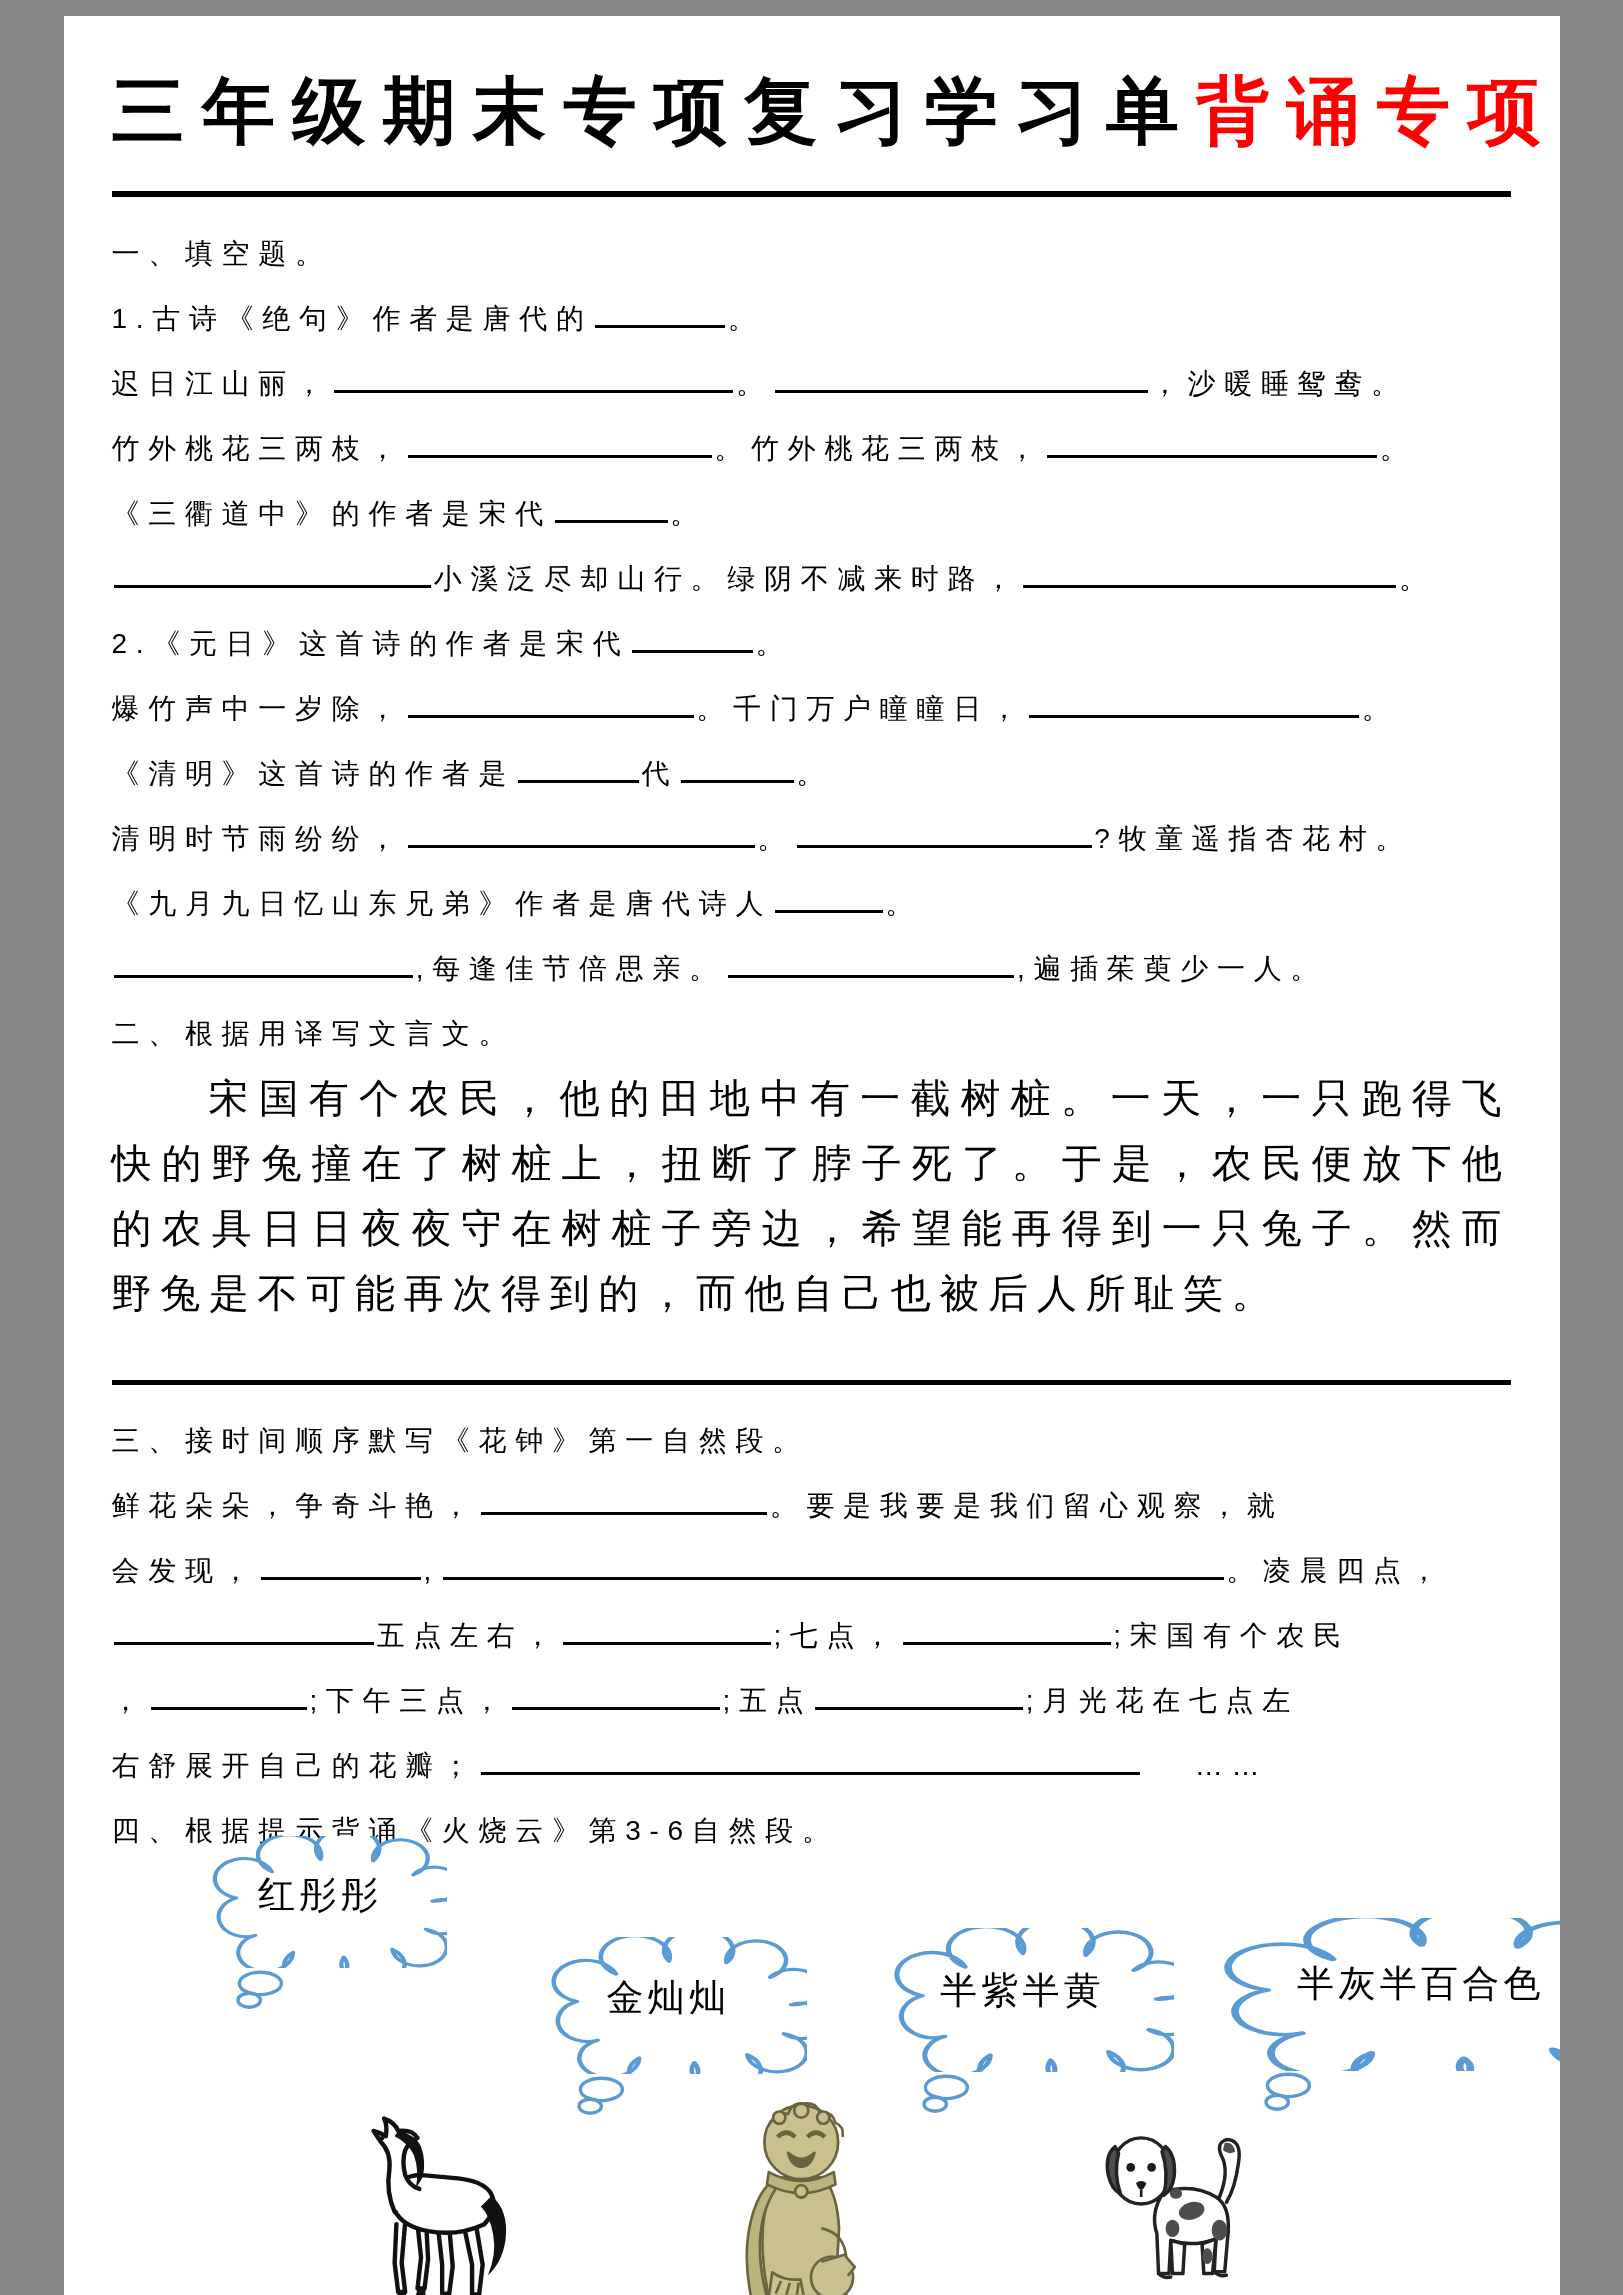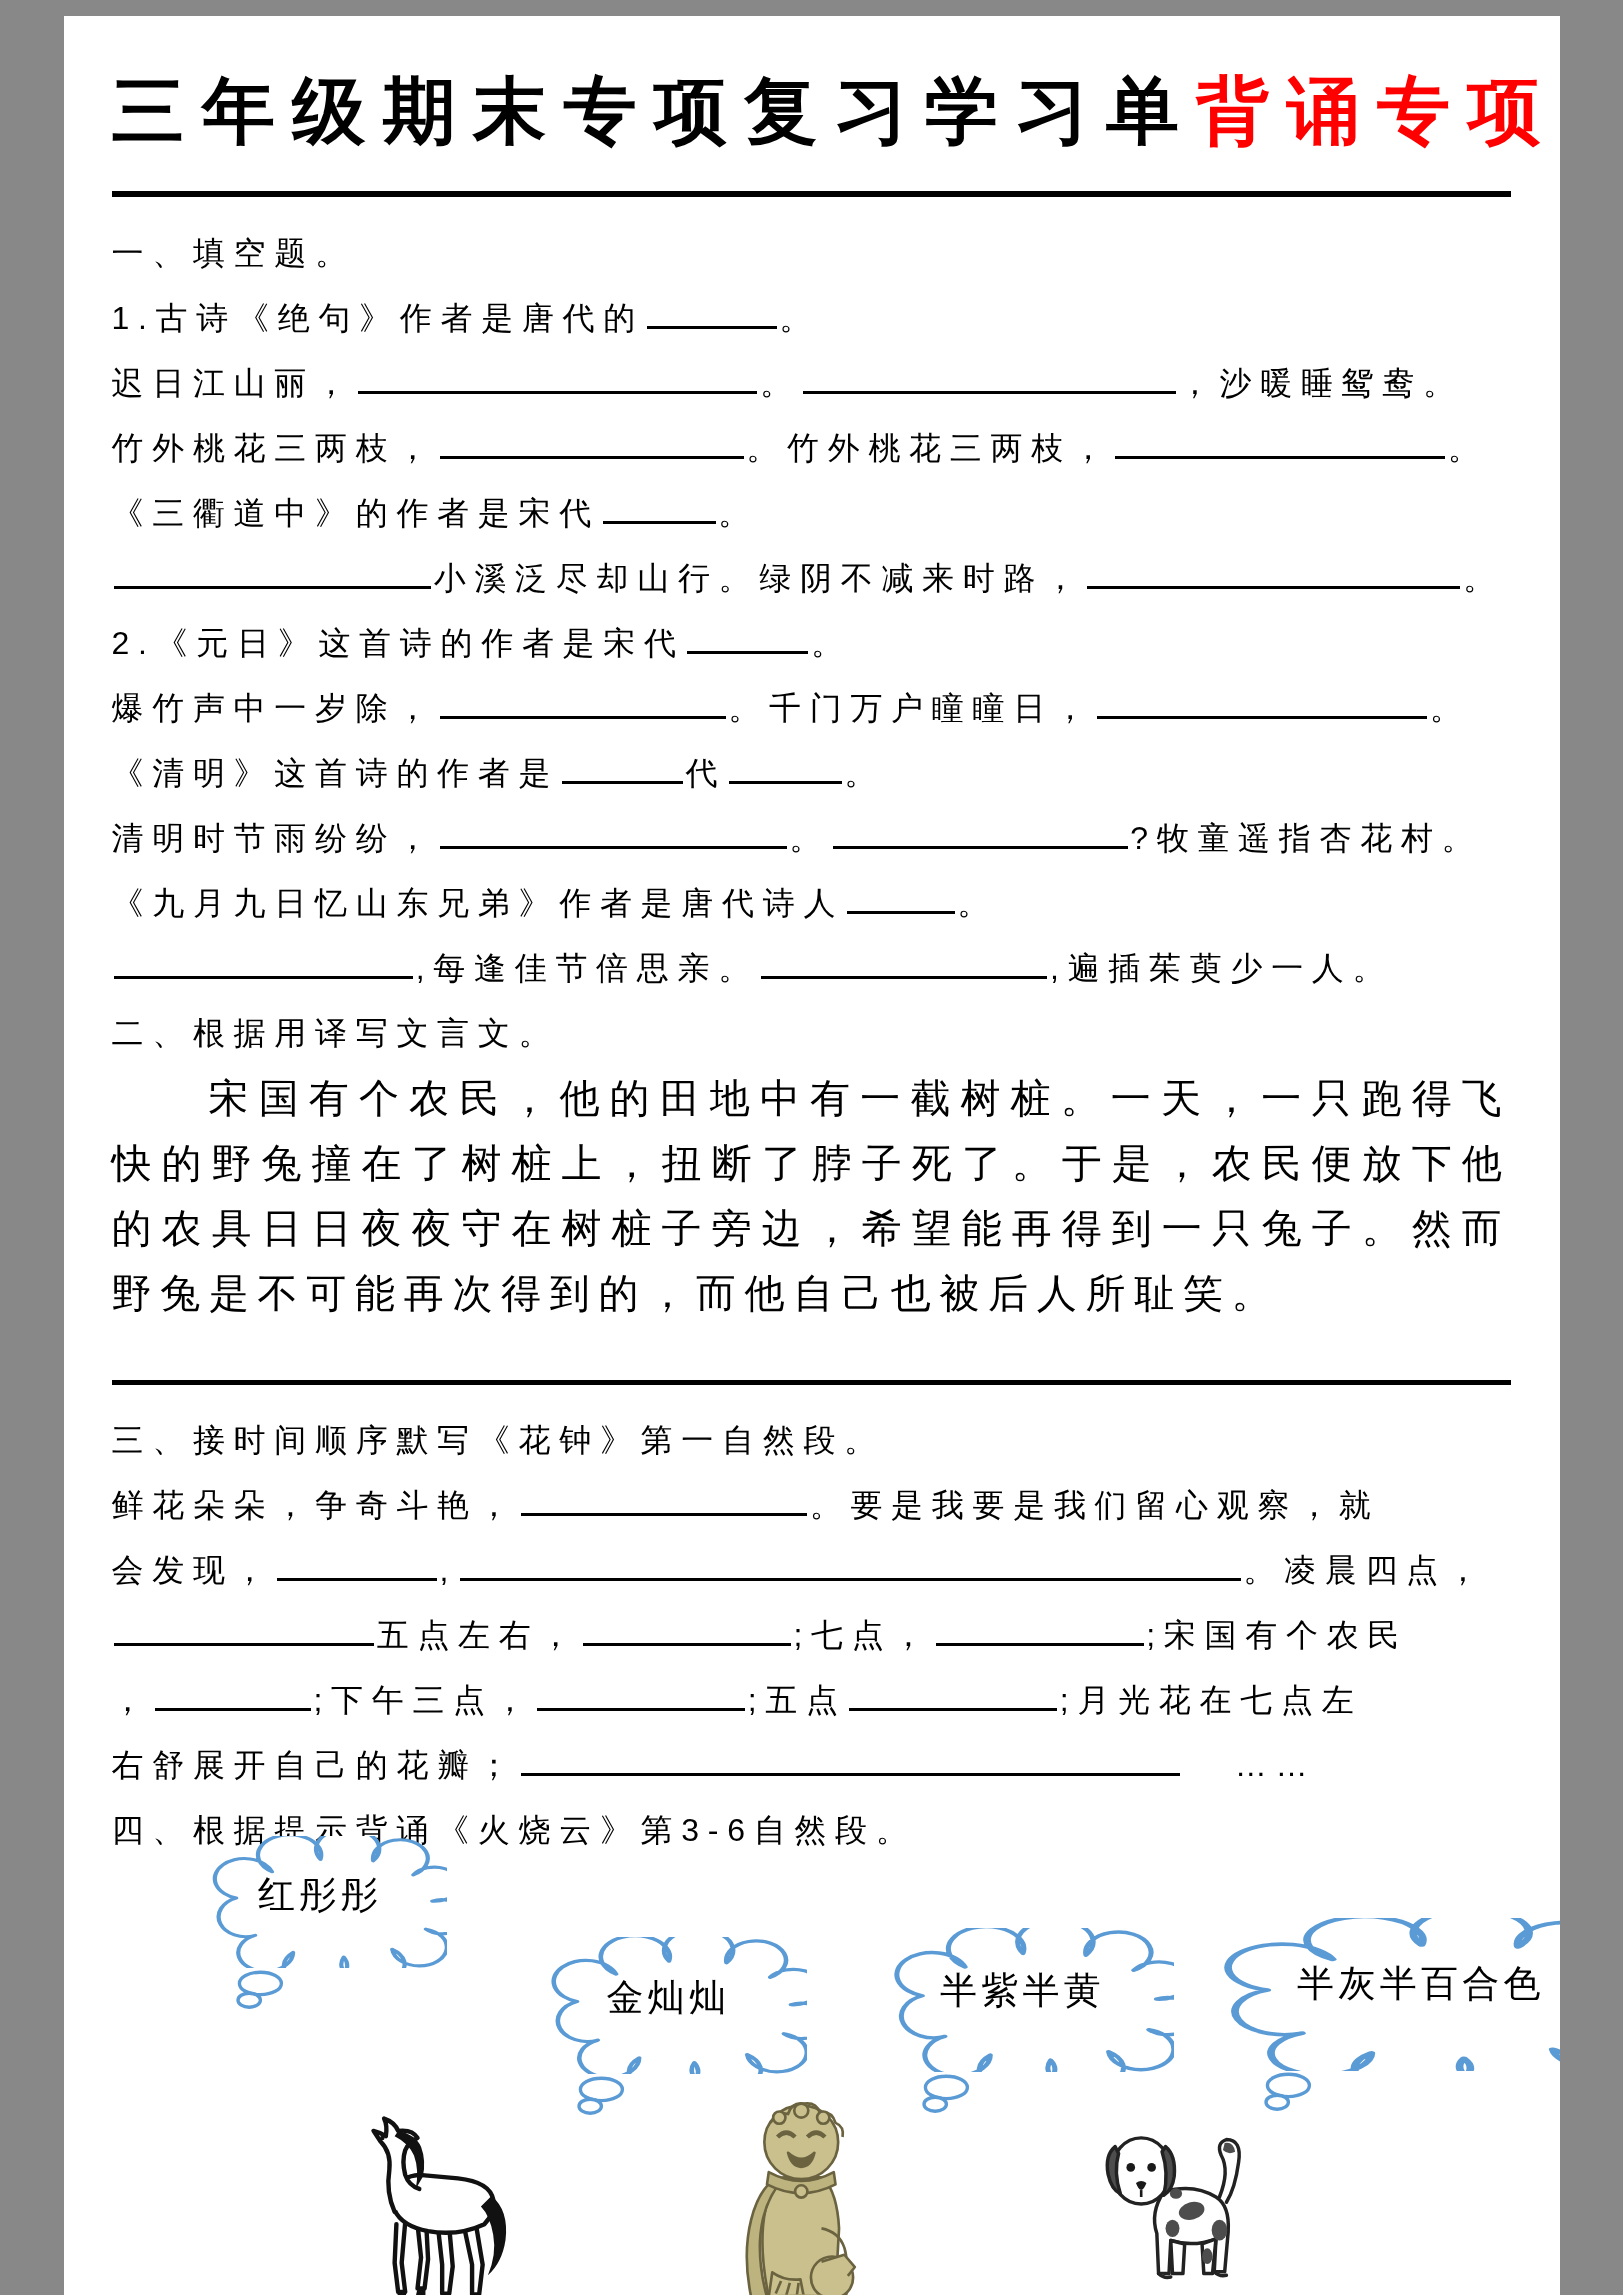--- a/index.html
+++ b/index.html
@@ -14,21 +14,21 @@
   }
   .content{position:absolute;left:48px;right:49px;top:0;}
   
   .title-wrap{padding-top:29.5px;white-space:nowrap;}
   .title-main{font-size:73px;line-height:130px;letter-spacing:17.4px;font-weight:bold;}
   .title-red{font-size:73px;line-height:130px;letter-spacing:17.4px;font-weight:bold;color:#FF0000;}
   .title-rule{height:6px;background:#000;margin-top:15.6px;}
   
   .lines{margin-top:24px;}
   .line{
-    font-size:32px;line-height:65px;height:65px;
+    font-size:28px;line-height:65px;height:65px;
     letter-spacing:8.7px;white-space:nowrap;
   }
   .bl{
     display:inline-block;
     border-bottom:3.5px solid #000;
     height:29.5px;
     margin:0 2.6px;
     vertical-align:baseline;
   }
   .gap{display:inline-block;}

